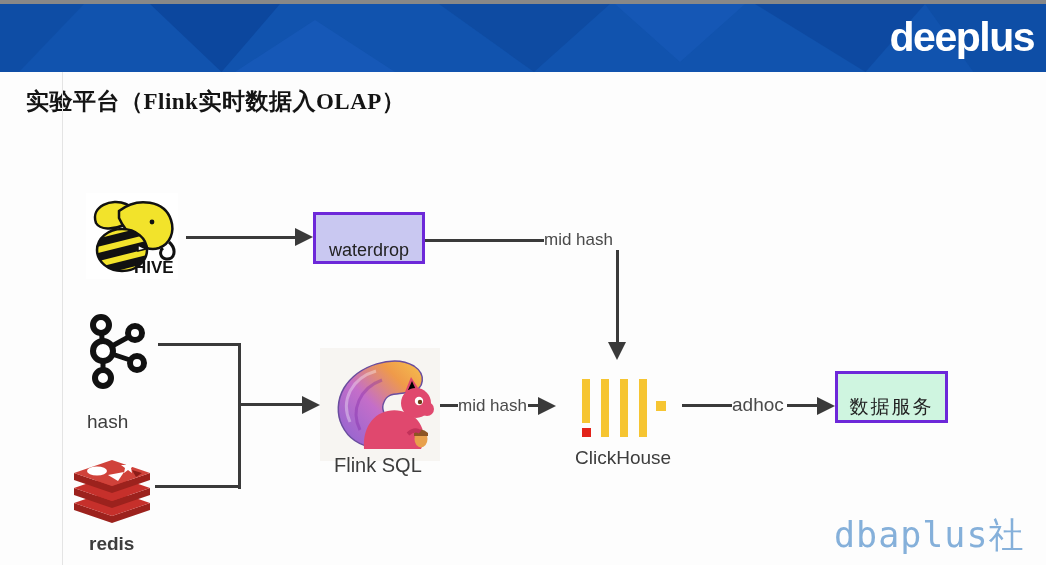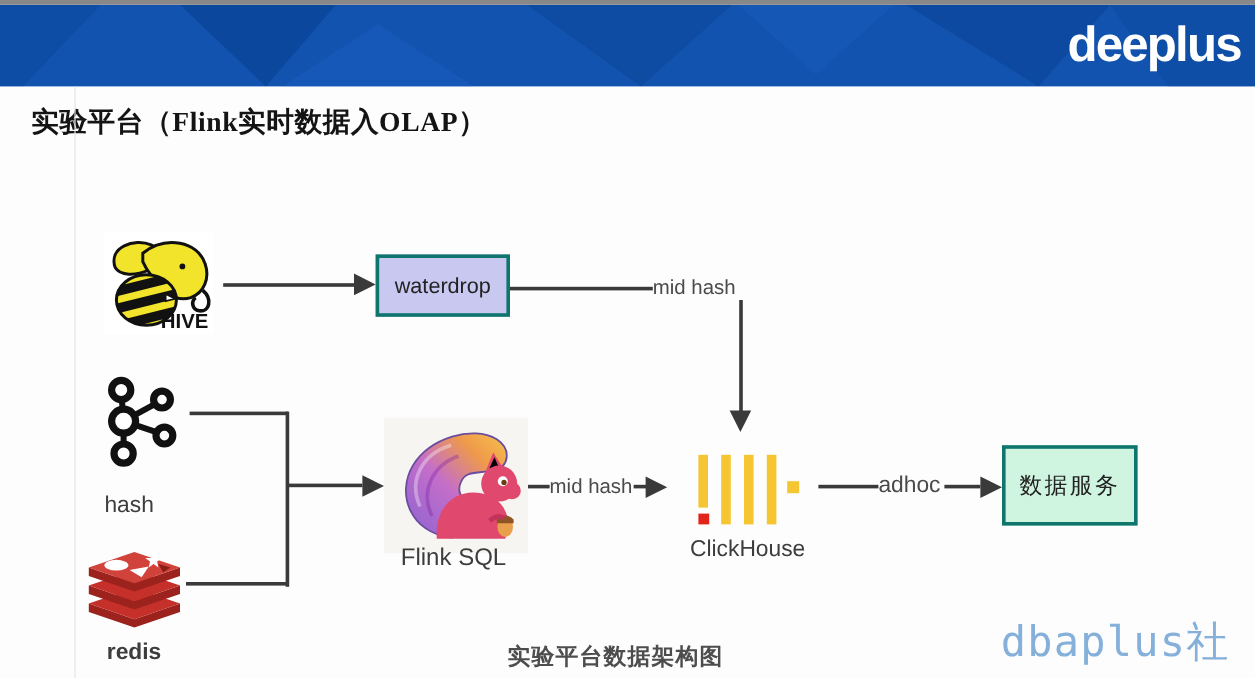--- a/index.html
+++ b/index.html
@@ -30,25 +30,25 @@
   .vguide{position:absolute;left:62px;top:68px;width:1px;height:497px;background:#e4e4e4;}
   .lbl{position:absolute;color:#3d3d3d;font-size:19px;}
   .edge-lbl{position:absolute;color:#4a4a4a;font-size:17px;white-space:nowrap;}
   .caption{position:absolute;left:423px;top:530px;font-size:19px;font-weight:600;color:#4d4d4d;letter-spacing:1px;}
   .watermark{
     position:absolute;left:834px;top:508px;font-size:35px;color:#85b0da;
     font-family:"DejaVu Sans Mono",monospace;letter-spacing:1px;
   }
   
   .node-box{
-    position:absolute;display:flex;align-items:center;justify-content:center;
-    border:3px solid #0f766e;font-size:19px;color:#222;box-sizing:border-box;
+    position:absolute;display:flex;align-items:flex-end;justify-content:center;
+    border:3px solid #6d28d9;font-size:19px;color:#222;box-sizing:border-box;
   }
   .waterdrop{left:313px;top:208px;width:112px;height:52px;background:#c9c8f1;font-size:18px;}
-  .dataservice{left:835px;top:367px;width:113px;height:67px;background:#cff5e0;letter-spacing:2px;}
+  .dataservice{left:835px;top:367px;width:113px;height:52px;background:#cff5e0;letter-spacing:2px;}
   
   .hl{position:absolute;height:3px;background:#3a3a3a;}
   .vl{position:absolute;width:3px;background:#3a3a3a;}
   .ar{position:absolute;width:0;height:0;border-top:9px solid transparent;border-bottom:9px solid transparent;border-left:18px solid #3a3a3a;}
   .ad{position:absolute;width:0;height:0;border-left:9px solid transparent;border-right:9px solid transparent;border-top:18px solid #3a3a3a;}
   .icon{position:absolute;}
   .flink-wrap{position:absolute;left:320px;top:344px;width:120px;height:113px;background:#f7f5f2;}
 </style>
 </head>
 <body>
@@ -200,16 +200,15 @@
     <div class="edge-lbl" style="left:732px;top:390px;font-size:19px;">adhoc</div>
     <div class="hl" style="left:787px;top:400px;width:30px;"></div>
     <div class="ar" style="left:817px;top:393px;"></div>
 
     <div class="node-box dataservice">
       <span>数据服务</span>
     </div>
 
   </div>
 
-  <div class="caption">实验平台数据架构图</div>
   <div class="watermark">dbaplus社群</div>
 
 </div>
 
 </body></html>

